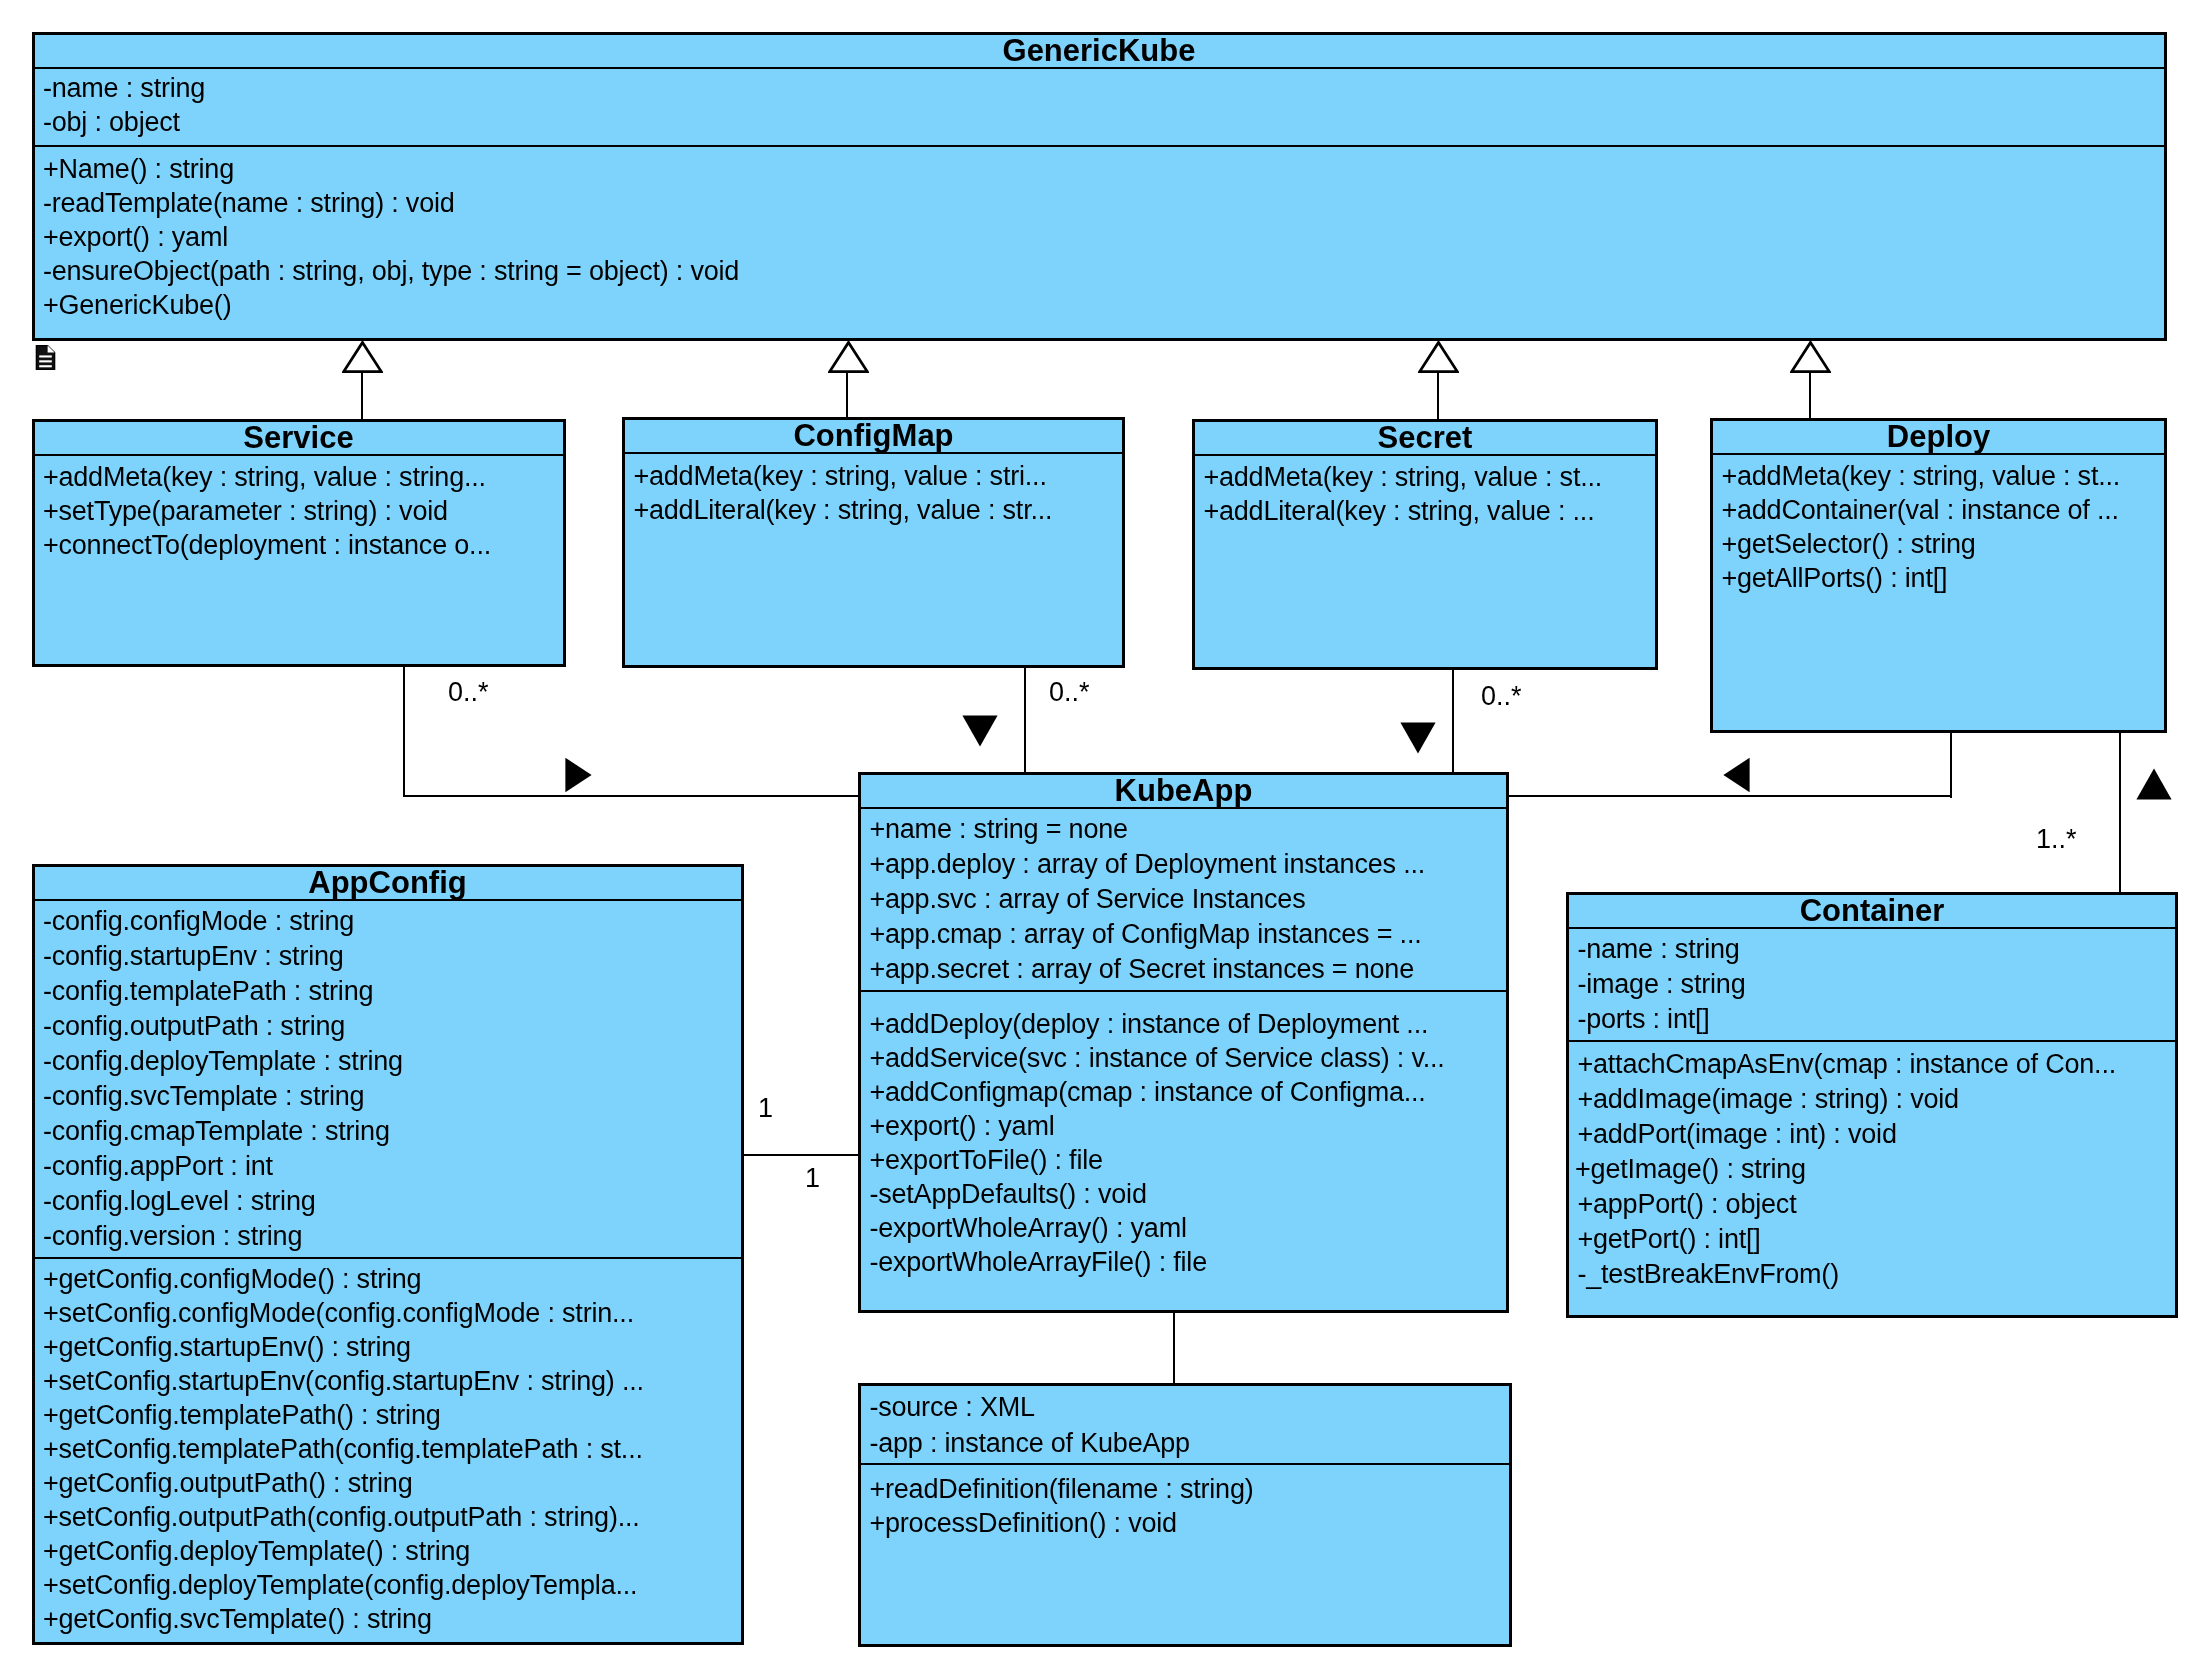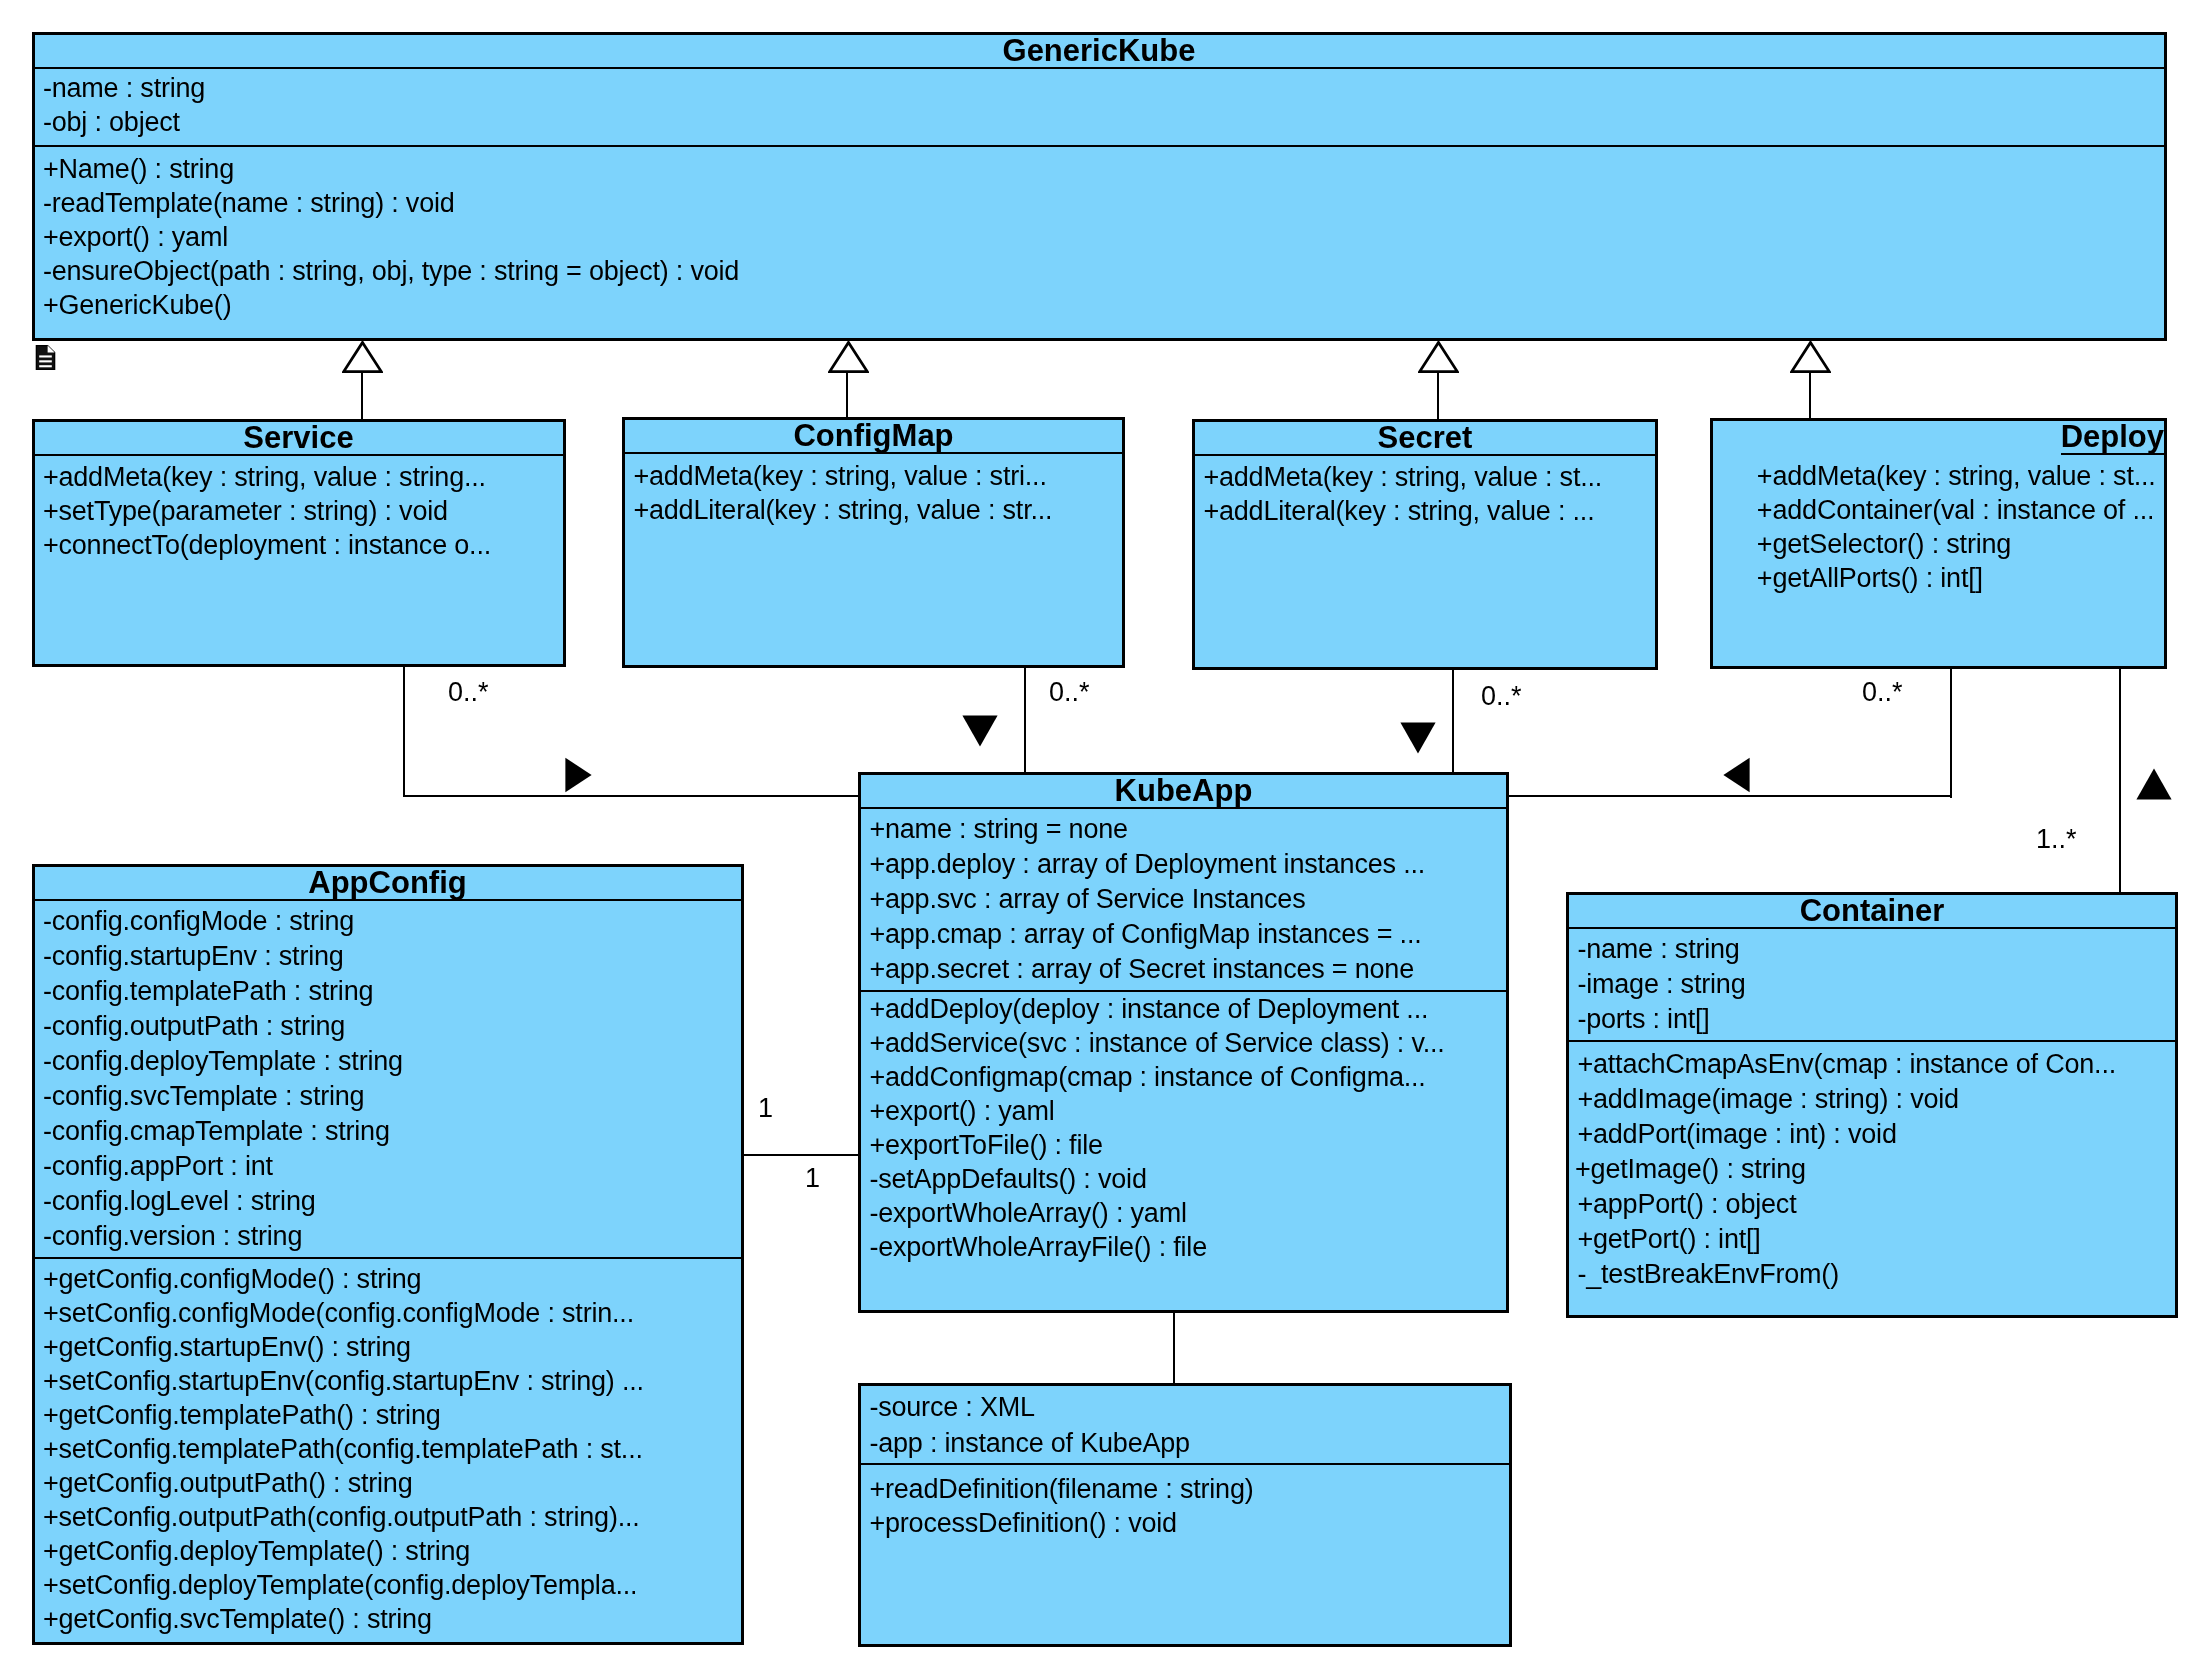--- a/index.html
+++ b/index.html
@@ -134,40 +134,40 @@
   </div>
 
   <div class="cls" style="left:1192px;top:419px;width:466px;height:251px;">
     <div class="title">Secret</div>
     <div class="comp fill" style="padding-top:4.2px;">
       <div class="row">+addMeta(key : string, value : st...</div>
       <div class="row">+addLiteral(key : string, value : ...</div>
     </div>
   </div>
 
-  <div class="cls" style="left:1710px;top:418px;width:457px;height:251px;align-items:flex-end;">
+  <div class="cls" style="left:1710px;top:418px;width:457px;height:315px;">
     <div class="title">Deploy</div>
     <div class="comp fill" style="padding-top:4.2px;">
       <div class="row">+addMeta(key : string, value : st...</div>
       <div class="row">+addContainer(val : instance of ...</div>
       <div class="row">+getSelector() : string</div>
       <div class="row">+getAllPorts() : int[]</div>
     </div>
   </div>
 
   <div class="cls" style="left:858px;top:772px;width:651px;height:541px;">
     <div class="title">KubeApp</div>
     <div class="comp sep" style="height:178px;padding-top:2.8px;">
       <div class="row" style="line-height:35px;">+name : string = none</div>
       <div class="row" style="line-height:35px;">+app.deploy : array of Deployment instances ...</div>
       <div class="row" style="line-height:35px;">+app.svc : array of Service Instances</div>
       <div class="row" style="line-height:35px;">+app.cmap : array of ConfigMap instances = ...</div>
       <div class="row" style="line-height:35px;">+app.secret : array of Secret instances = none</div>
     </div>
-    <div class="comp fill" style="padding-top:0;">
+    <div class="comp fill" style="padding-top:15px;">
       <div class="row">+addDeploy(deploy : instance of Deployment ...</div>
       <div class="row">+addService(svc : instance of Service class) : v...</div>
       <div class="row">+addConfigmap(cmap : instance of Configma...</div>
       <div class="row">+export() : yaml</div>
       <div class="row">+exportToFile() : file</div>
       <div class="row">-setAppDefaults() : void</div>
       <div class="row">-exportWholeArray() : yaml</div>
       <div class="row">-exportWholeArrayFile() : file</div>
     </div>
   </div>

